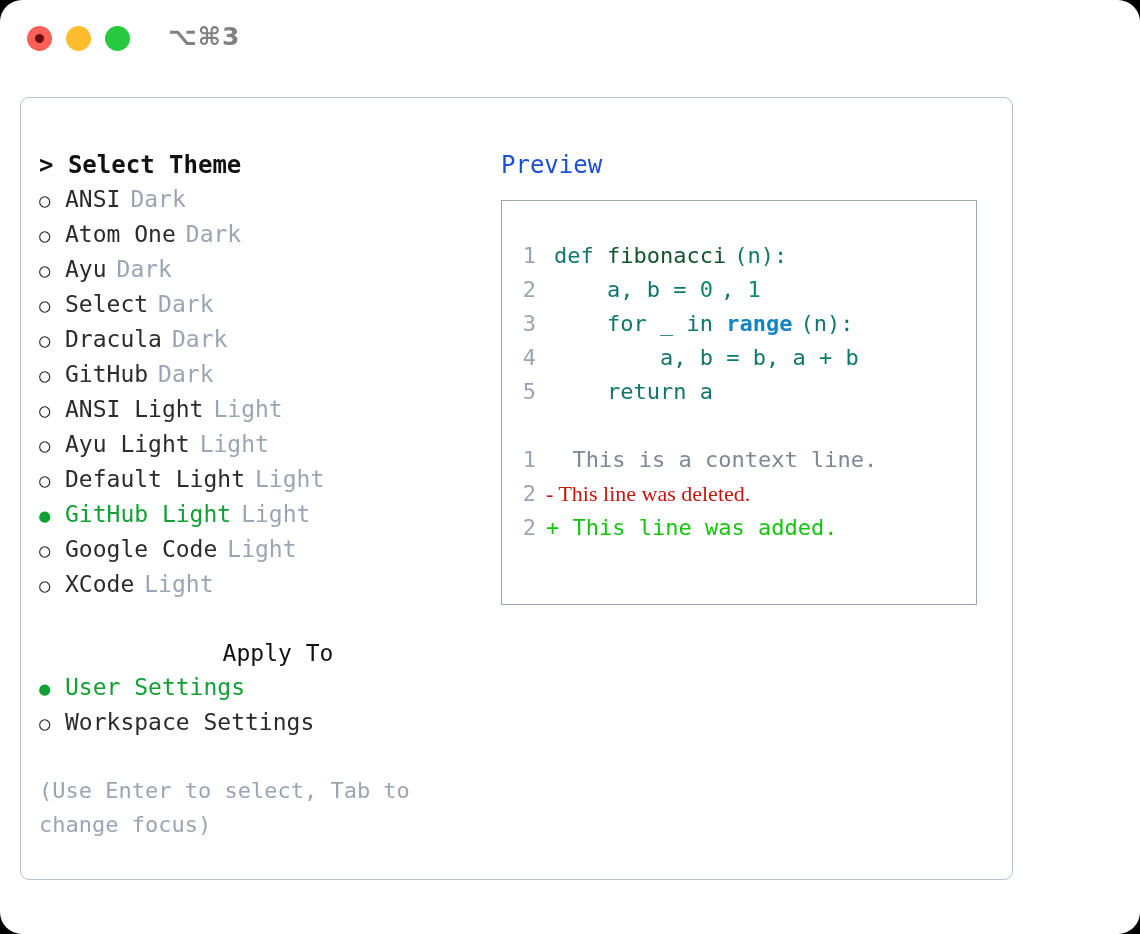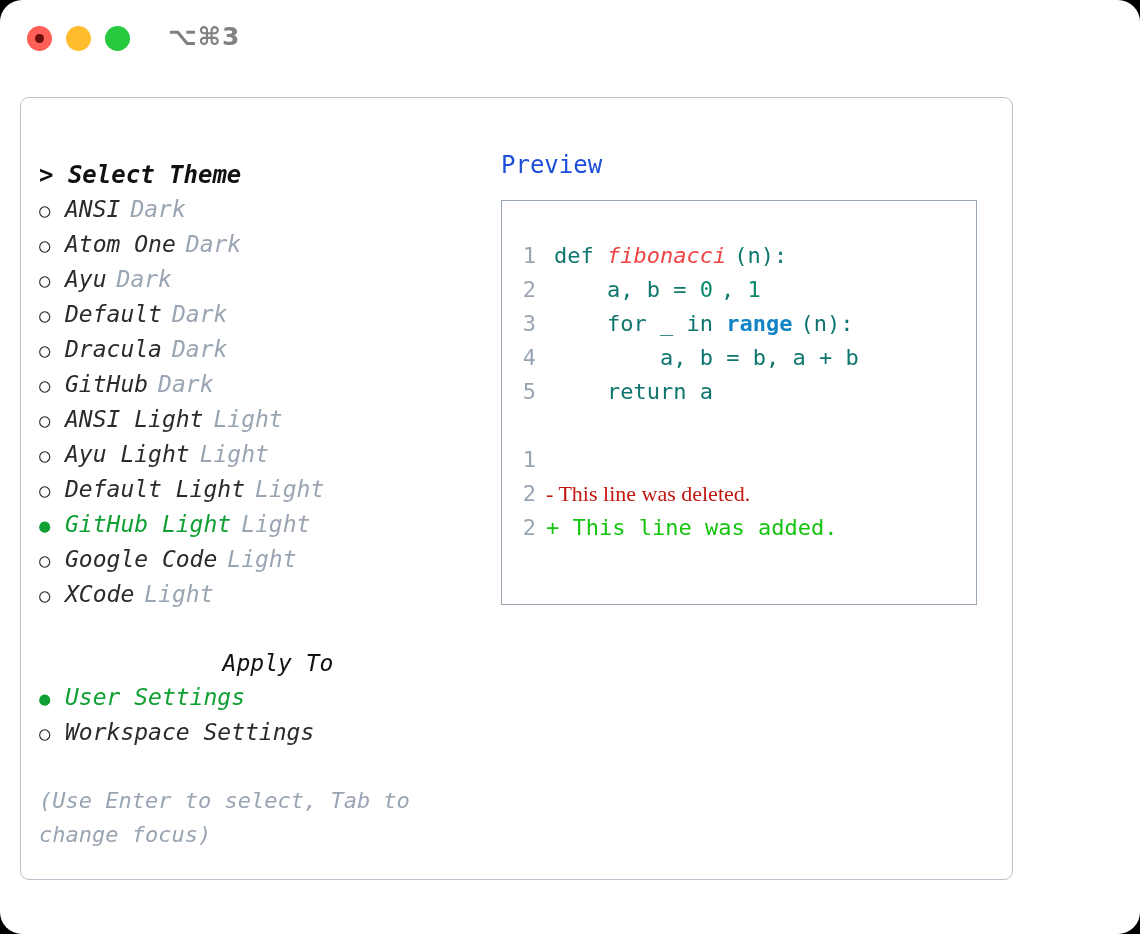--- a/index.html
+++ b/index.html
@@ -82,23 +82,22 @@
   .columns {
     position: absolute;
     left: 0; top: 0;
     width: 100%;
     height: 100%;
   }
   
   .left-col {
     position: absolute;
     left: 18px;
-    top: 60px;
+    top: 50px;
     width: 450px;
-    font-style: italic;
   }
   .section-header {
     font-size: 24px;
     font-weight: bold;
     color: #111111;
     line-height: 34px;
     white-space: pre;
   }
   .opt-list { margin: 0; }
   .opt-row {
@@ -168,21 +167,21 @@
   .lineno {
     width: 44px;
     flex: 0 0 44px;
     text-align: right;
     color: #9aa5b4;
     padding-right: 10px;
     box-sizing: border-box;
   }
   .code-text { color: #0f766e; margin-left: 8px; }
   .blank-line { height: 34px; }
-  .tok-fn   { color: #ef4444; font-style: italic; }
+  .tok-fn   { color: #14532d; }
   .tok-num  { color: #0b8a6b; }
   .tok-call { color: #1184c4; font-weight: bold; }
   .diff-context { color: #7d8894; }
   .diff-del     { color: #c2170f; font-family: Liberation Serif, serif; }
   .diff-add     { color: #14c40e; }
 </style>
 </head>
 <body>
 
 <div class="window">
@@ -198,21 +197,21 @@
 
   <div class="panel">
     <div class="columns">
 
       <div class="left-col">
         <div class="section-header">&gt; Select Theme</div>
         <div class="opt-list" id="theme-list">
             <div class="opt-row"><span class="bullet">○</span><span class="opt-label">ANSI</span><span class="opt-badge">Dark</span></div>
             <div class="opt-row"><span class="bullet">○</span><span class="opt-label">Atom One</span><span class="opt-badge">Dark</span></div>
             <div class="opt-row"><span class="bullet">○</span><span class="opt-label">Ayu</span><span class="opt-badge">Dark</span></div>
-            <div class="opt-row"><span class="bullet">○</span><span class="opt-label">Default</span><span class="opt-badge">Dark</span></div>
+            <div class="opt-row"><span class="bullet">○</span><span class="opt-label">Select</span><span class="opt-badge">Dark</span></div>
             <div class="opt-row"><span class="bullet">○</span><span class="opt-label">Dracula</span><span class="opt-badge">Dark</span></div>
             <div class="opt-row"><span class="bullet">○</span><span class="opt-label">GitHub</span><span class="opt-badge">Dark</span></div>
             <div class="opt-row"><span class="bullet">○</span><span class="opt-label">ANSI Light</span><span class="opt-badge">Light</span></div>
             <div class="opt-row"><span class="bullet">○</span><span class="opt-label">Ayu Light</span><span class="opt-badge">Light</span></div>
             <div class="opt-row"><span class="bullet">○</span><span class="opt-label">Default Light</span><span class="opt-badge">Light</span></div>
             <div class="opt-row selected"><span class="bullet">●</span><span class="opt-label">GitHub Light</span><span class="opt-badge">Light</span></div>
             <div class="opt-row"><span class="bullet">○</span><span class="opt-label">Google Code</span><span class="opt-badge">Light</span></div>
             <div class="opt-row"><span class="bullet">○</span><span class="opt-label">XCode</span><span class="opt-badge">Light</span></div>
           </div>
         <div class="spacer-sm"></div>
@@ -229,21 +228,21 @@
         <div class="preview-box">
           <div id="code-block">
               <div class="code-line"><span class="lineno">1</span><span><span class="code-text">def </span><span class="tok-fn">fibonacci</span><span class="code-text">(n):</span></span></div>
               <div class="code-line"><span class="lineno">2</span><span><span class="code-text">    a, b = </span><span class="tok-num">0</span><span class="code-text">, </span><span class="tok-num">1</span></span></div>
               <div class="code-line"><span class="lineno">3</span><span><span class="code-text">    for _ in </span><span class="tok-call">range</span><span class="code-text">(n):</span></span></div>
               <div class="code-line"><span class="lineno">4</span><span><span class="code-text">        a, b = b, a + b</span></span></div>
               <div class="code-line"><span class="lineno">5</span><span><span class="code-text">    return a</span></span></div>
             </div>
           <div class="blank-line"></div>
           <div id="diff-block">
-              <div class="code-line"><span class="lineno">1</span></div>
+              <div class="code-line"><span class="lineno">1</span><span class="diff-context">  This is a context line.</span></div>
               <div class="code-line"><span class="lineno">2</span><span class="diff-del">- This line was deleted.</span></div>
               <div class="code-line"><span class="lineno">2</span><span class="diff-add">+ This line was added.</span></div>
             </div>
         </div>
       </div>
 
     </div>
   </div>
 
 </div>

